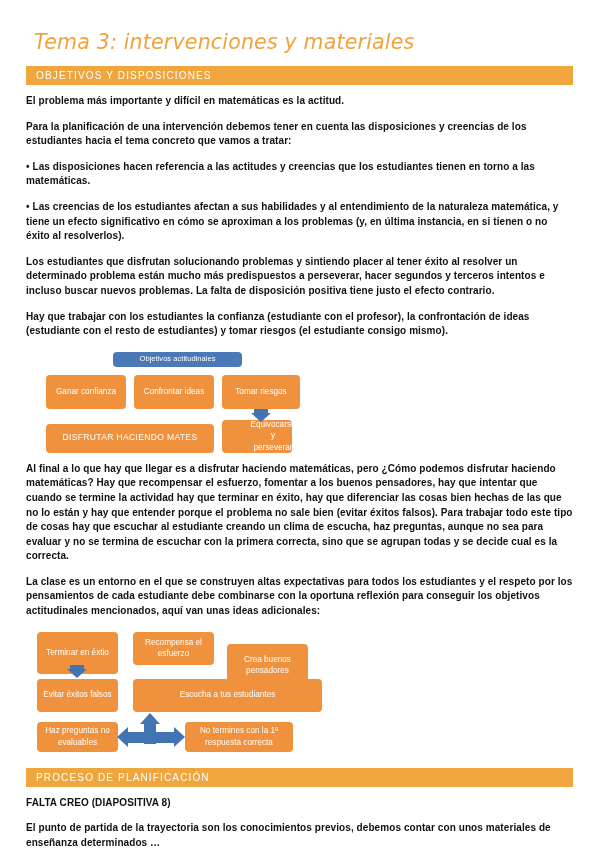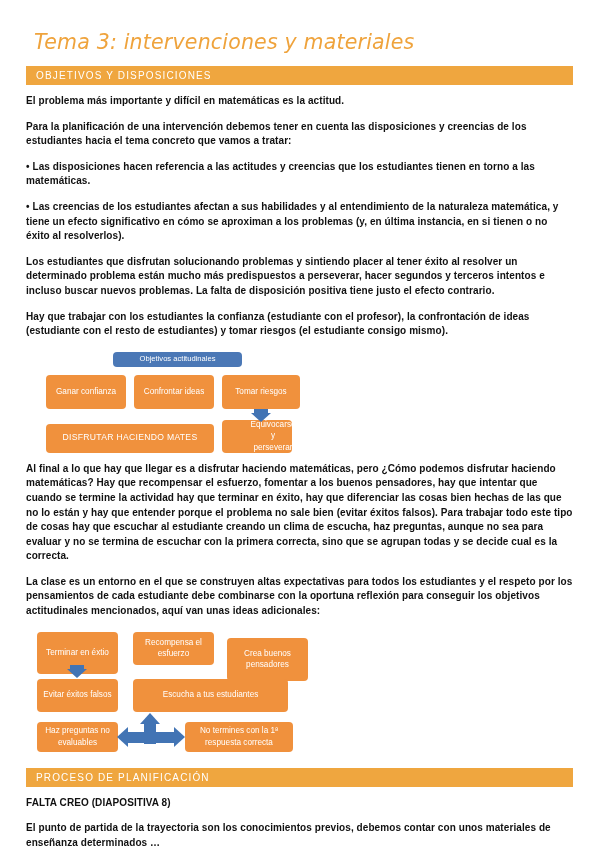--- a/index.html
+++ b/index.html
@@ -164,25 +164,25 @@
 
   <p class="body">Al final a lo que hay que llegar es a disfrutar haciendo matemáticas, pero ¿Cómo podemos disfrutar haciendo matemáticas? Hay que recompensar el esfuerzo, fomentar a los buenos pensadores, hay que intentar que cuando se termine la actividad hay que terminar en éxito, hay que diferenciar las cosas bien hechas de las que no lo están y hay que entender porque el problema no sale bien (evitar éxitos falsos). Para trabajar todo este tipo de cosas hay que escuchar al estudiante creando un clima de escucha, haz preguntas, aunque no sea para evaluar y no se termina de escuchar con la primera correcta, sino que se agrupan todas y se decide cual es la correcta.</p>
   <p class="body">La clase es un entorno en el que se construyen altas expectativas para todos los estudiantes y el respeto por los pensamientos de cada estudiante debe combinarse con la oportuna reflexión para conseguir los objetivos actitudinales mencionados, aquí van unas ideas adicionales:</p>
 
   <div class="diagram" style="height:124px;">
 
     <div class="dbox" style="left:11px; top:2px; width:81px; height:42px;">Terminar en éxtio</div>
 
     <div class="dbox" style="left:107px; top:2px; width:81px; height:33px;">Recompensa el esfuerzo</div>
 
-    <div class="dbox" style="left:201px; top:8px; width:81px; height:43px;">Crea buenos pensadores</div>
+    <div class="dbox" style="left:201px; top:14px; width:81px; height:43px;">Crea buenos pensadores</div>
 
     <div class="dbox" style="left:11px; top:49px; width:81px; height:33px;">Evitar éxitos falsos</div>
 
-    <div class="dbox" style="left:107px; top:49px; width:155px; height:33px;">Escucha a tus estudiantes</div>
+    <div class="dbox" style="left:107px; top:49px; width:189px; height:33px;">Escucha a tus estudiantes</div>
 
     <div class="dbox" style="left:11px; top:92px; width:81px; height:30px;">Haz preguntas no evaluables</div>
 
     <div class="dbox" style="left:159px; top:92px; width:108px; height:30px;">No termines con la 1ª respuesta correcta</div>
 
     <div>
       <div class="arrow-shaft-v" style="left:44px; top:35px; width:14px; height:5px;"></div>
       <div class="arrow-head-down" style="left:41px; top:39px; border-left-width:10px; border-right-width:10px; border-top-width:9px;"></div>
     </div>
 

